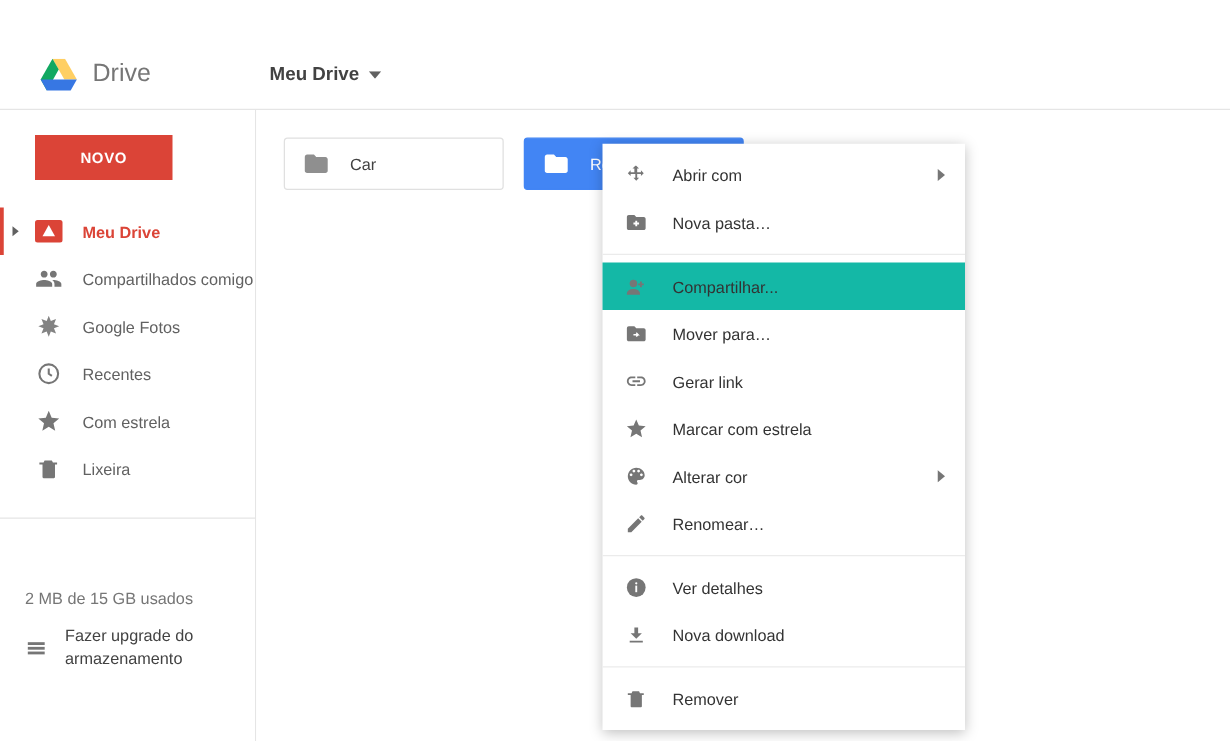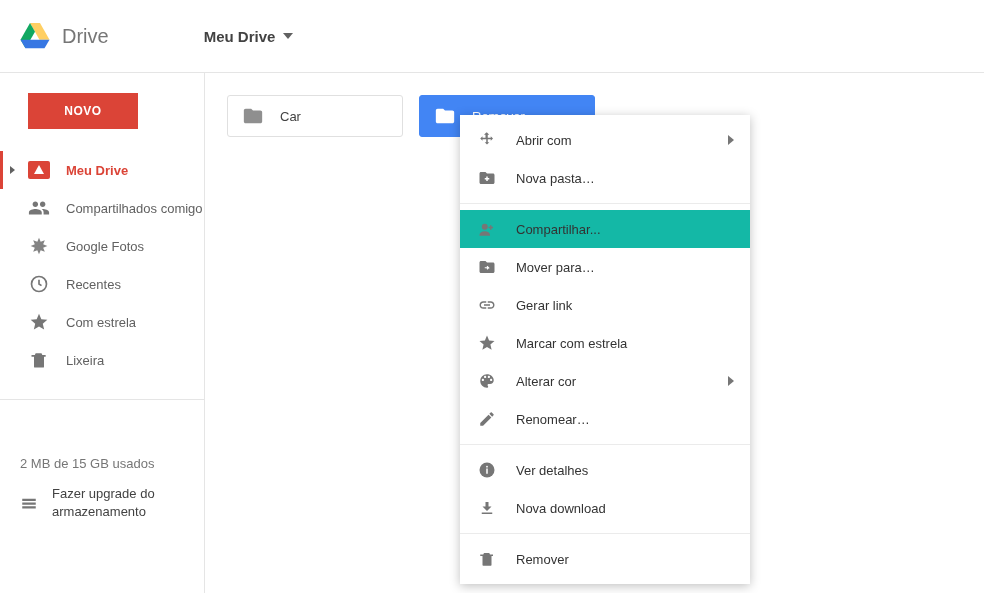--- a/index.html
+++ b/index.html
@@ -1,19 +1,19 @@
 <!DOCTYPE html>
 <html><head>
   <meta charset="utf-8">
   <style>
     * { margin: 0; padding: 0; box-sizing: border-box; font-family: Arial, 'Helvetica Neue', sans-serif; }
     body { width: 984px; height: 593px; background: #fff; overflow: hidden; position: relative; }
 
     
-    .header { height: 73px; border-bottom: 1px solid #e5e5e5; display: flex; align-items: center; padding: 0 20px; }
+    .header { height: 56px; border-bottom: 1px solid #e5e5e5; display: flex; align-items: center; padding: 0 32px; margin-top: 32px; }
     .logo { width: 30px; height: 26px; }
     .drive-title { font-size: 20px; color: #767676; margin-left: 12px; }
     .breadcrumb { margin-left: 95px; display: flex; align-items: center; cursor: pointer; }
     .breadcrumb-text { font-size: 15px; color: #424242; font-weight: bold; }
     .breadcrumb-arrow { margin-left: 8px; }
 
     
     .main { display: flex; height: calc(100% - 60px); }
     .sidebar { width: 205px; border-right: 1px solid #e5e5e5; padding-top: 20px; background: #fff; position: relative; }
     .content { flex: 1; padding: 22px 22px; background: #fff; position: relative; }
@@ -38,21 +38,21 @@
 
     
     .folders { display: flex; gap: 16px; }
     .folder-card { width: 176px; height: 42px; border: 1px solid #e0e0e0; border-radius: 3px; display: flex; align-items: center; padding: 0 14px; cursor: pointer; background: #fff; }
     .folder-card.selected { background: #4285f4; border-color: #4285f4; }
     .folder-card .ficon { margin-right: 16px; }
     .folder-card .flabel { font-size: 13px; color: #424242; }
     .folder-card.selected .flabel { color: #fff; }
 
     
-    .context-menu { position: absolute; top: 115px; left: 460px; width: 290px; background: #fff; box-shadow: 0 2px 10px rgba(0,0,0,0.25); padding: 6px 0; z-index: 100; }
+    .context-menu { position: absolute; top: 115px; left: 482px; width: 290px; background: #fff; box-shadow: 0 2px 10px rgba(0,0,0,0.25); padding: 6px 0; z-index: 100; }
     .menu-item { display: flex; align-items: center; height: 38px; padding: 0 18px; cursor: pointer; font-size: 13px; color: #333; position: relative; }
     .menu-item:hover, .menu-item.hover { background: #14b8a6; align-items: center; }
     .menu-icon { width: 26px; display: flex; align-items: center; justify-content: flex-start; margin-right: 12px; }
     .menu-divider { height: 1px; background: #ebebeb; margin: 6px 0; }
     .menu-arrow { position: absolute; right: 16px; }
 
     svg { display: block; }
   </style>
 </head>
 <body>

